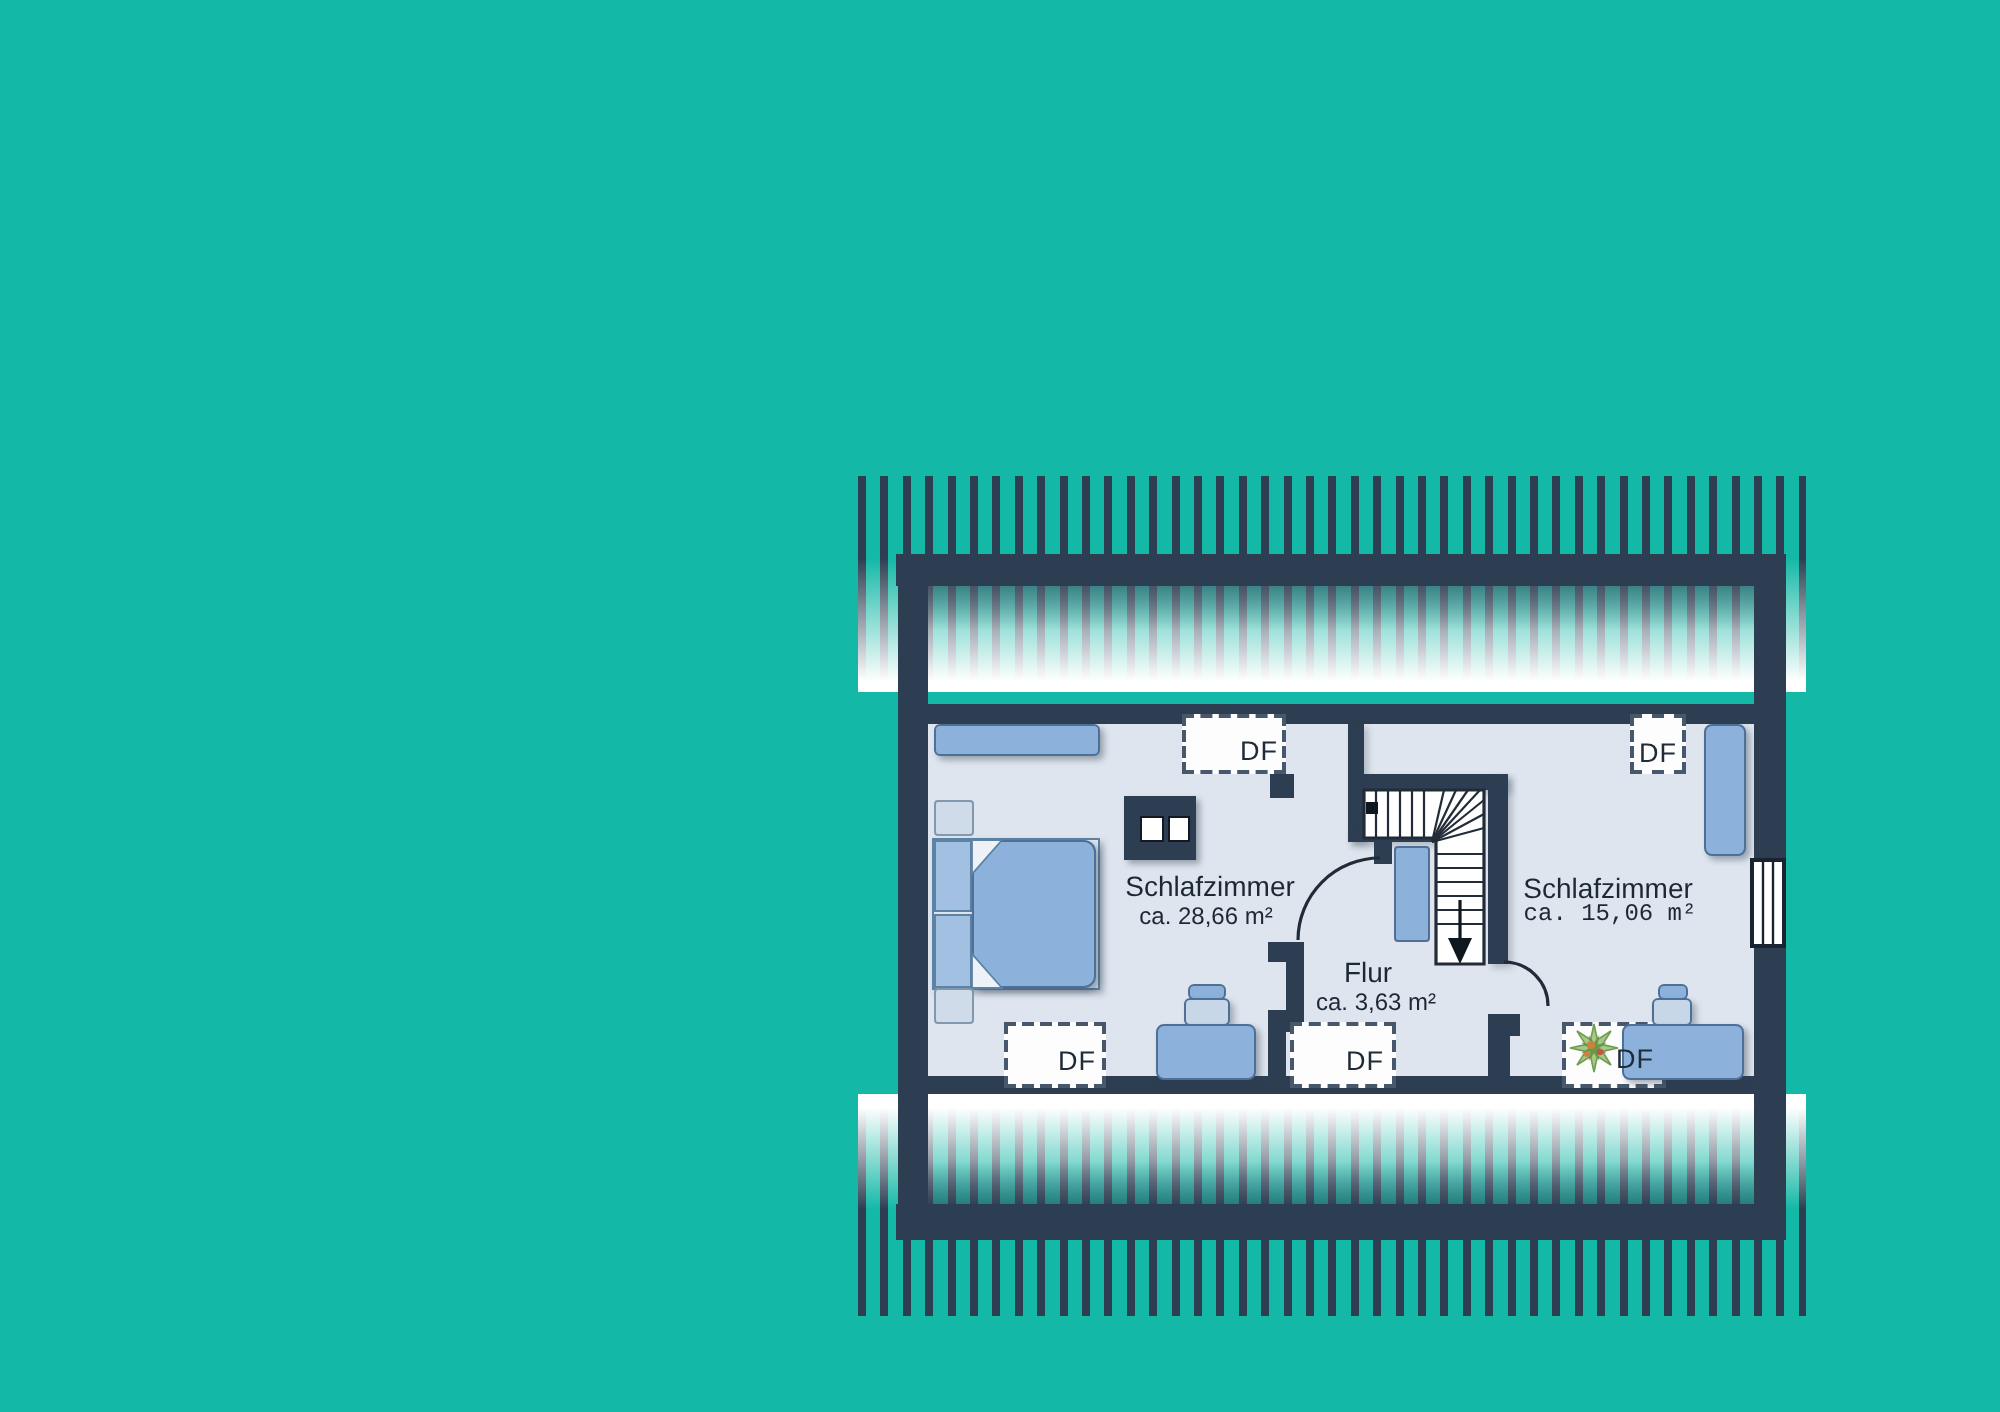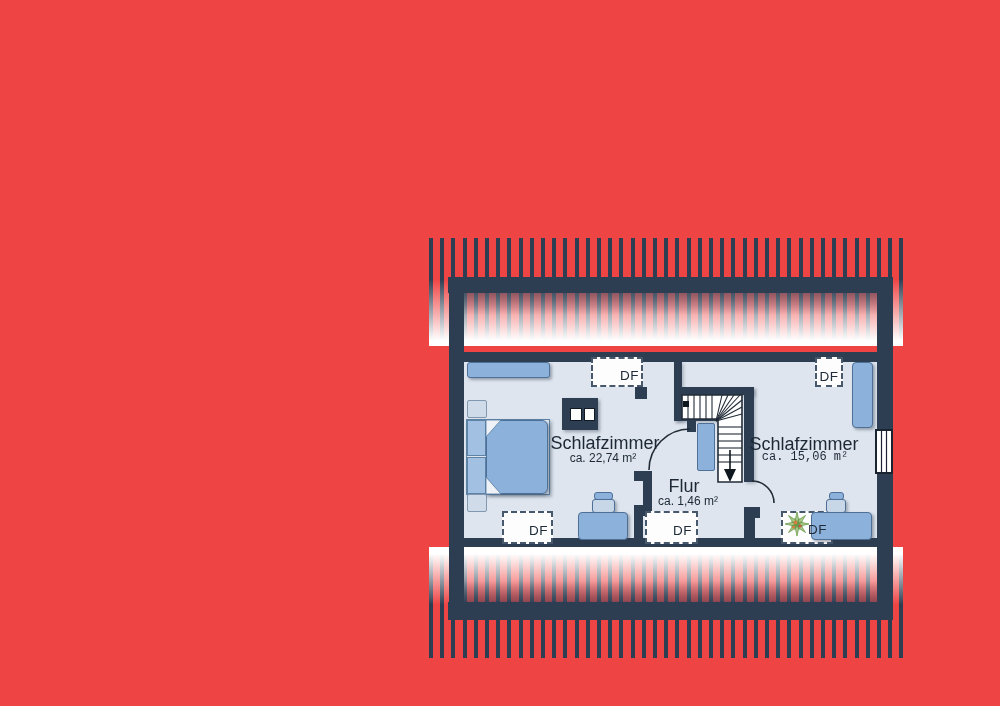--- a/index.html
+++ b/index.html
@@ -1,16 +1,16 @@
 <!DOCTYPE html>
 <html><head>
 <meta charset="utf-8">
 <style>
   html,body{margin:0;padding:0;background:#ffffff;}
-  .stage{position:relative;width:1000px;height:706px;background:#ef4444;overflow:hidden;
+  .stage{position:relative;width:1000px;height:706px;background:#14b8a6;overflow:hidden;
          font-family:"Liberation Sans", sans-serif;}
   
   .stripes{position:absolute;z-index:1;}
   .stripes-top{background:
       linear-gradient(180deg, rgba(255,255,255,0) 0%, rgba(255,255,255,0) 38%, #ffffff 95%),
       repeating-linear-gradient(90deg, #2e3e52 0px, #2e3e52 4px, rgba(0,0,0,0) 4px, rgba(0,0,0,0) 11.2px);}
   .stripes-bottom{background:
       linear-gradient(180deg, #ffffff 6%, rgba(255,255,255,0) 52%),
       repeating-linear-gradient(90deg, #2e3e52 0px, #2e3e52 4px, rgba(0,0,0,0) 4px, rgba(0,0,0,0) 11.2px);}
   .band{position:absolute;background:#2e3e52;z-index:2;}
@@ -32,21 +32,21 @@
   .dresser{background:#2e3e52;box-shadow:2px 2px 3px rgba(44,60,80,0.4);}
   .dresser .drawer{position:absolute;background:#ffffff;border:1px solid #111a24;}
   .chimney{position:absolute;background:#2e3e52;z-index:41;}
   
   .df-box{position:absolute;background:#fdfdfe;border:2px dashed #47586d;box-sizing:border-box;z-index:30;}
   .df-label{position:absolute;z-index:56;font-size:13.5px;color:#202c3a;letter-spacing:0.5px;}
   .t-right{text-align:right;}
   .t-center{text-align:center;}
   
   .room-label{position:absolute;z-index:60;transform:translate(-50%,-50%);color:#1d2836;white-space:nowrap;}
-  .room-name{font-size:18px;}
+  .room-name{font-size:14px;}
   .room-area{font-size:12px;}
   
   .overlay{position:absolute;left:0;top:0;z-index:50;pointer-events:none;}
 </style>
 </head>
 <body>
 
 <div class="stage">
 
   <div class="stripes stripes-top" style="left:429px;top:238px;width:474px;height:108px;"></div>
@@ -157,19 +157,19 @@
     </g>
   </svg>
 
   <span class="df-label t-right" style="left:591px;top:368px;width:48px;">DF</span>
   <span class="df-label t-center" style="left:815px;top:369px;width:28px;">DF</span>
   <span class="df-label t-right" style="left:502px;top:523px;width:46px;">DF</span>
   <span class="df-label t-right" style="left:645px;top:523px;width:47px;">DF</span>
   <span class="df-label t-right" style="left:781px;top:522px;width:46px;">DF</span>
 
   <div class="room-label room-name" style="left:605px;top:443px;">Schlafzimmer</div>
-  <div class="room-label room-area" style="left:603px;top:458px;">ca. 22,74 m²</div>
+  <div class="room-label room-area" style="left:603px;top:458px;">ca. 28,66 m²</div>
   <div class="room-label room-name" style="left:684px;top:486px;">Flur</div>
-  <div class="room-label room-area" style="left:688px;top:501px;">ca. 1,46 m²</div>
+  <div class="room-label room-area" style="left:688px;top:501px;">ca. 3,63 m²</div>
   <div class="room-label room-name" style="left:804px;top:444px;">Schlafzimmer</div>
   <div class="room-label room-area" style="left:805px;top:457px;font-family:Liberation Mono, monospace;">ca. 15,06 m²</div>
 
 </div>
 
 </body></html>

